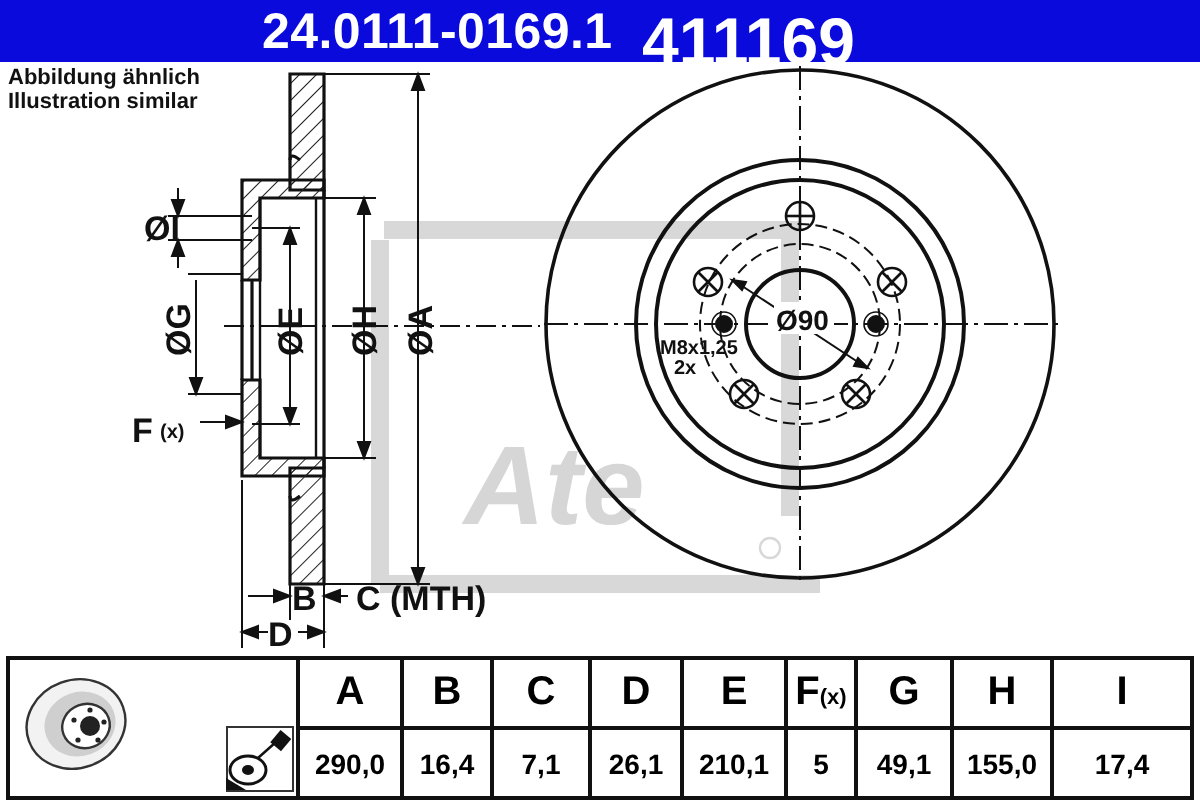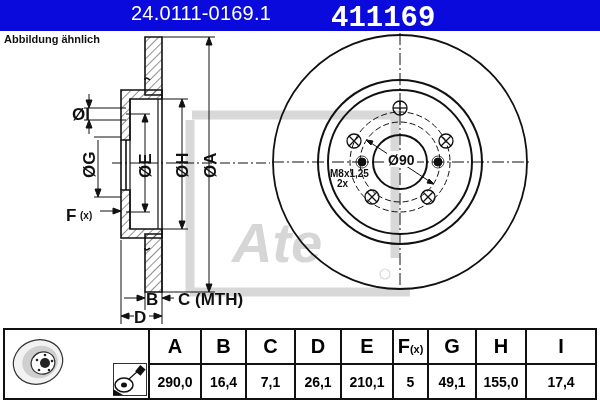--- a/index.html
+++ b/index.html
@@ -1,39 +1,40 @@
 <!DOCTYPE html>
 <html><head>
 <meta charset="utf-8">
 <style>
   html,body{margin:0;padding:0;background:#fff;}
   body{width:600px;height:400px;position:relative;overflow:hidden;font-family:"Liberation Sans",sans-serif;}
   .titlebar{position:absolute;left:0;top:0;width:600px;height:31px;background:#0a0adc;color:#fff;}
-  .titlebar .pn{position:absolute;left:131px;top:2px;font-size:20px;font-weight:normal;letter-spacing:0.2px;}
-  .titlebar .code{position:absolute;left:331px;top:2px;font-size:29px;font-weight:bold;font-family:Liberation Mono, monospace;}
+  .titlebar .pn{position:absolute;left:131px;top:2px;font-size:25px;font-weight:bold;letter-spacing:0.2px;}
+  .titlebar .code{position:absolute;left:321px;top:2px;font-size:33px;font-weight:bold;}
   .note{position:absolute;left:4px;top:33px;font-size:11px;font-weight:bold;line-height:12px;color:#111;}
   svg.drawing{position:absolute;left:0;top:31px;}
   .spec{position:absolute;left:3px;top:328px;width:594px;height:70px;border-collapse:collapse;}
   .spec td{border:2px solid #111;text-align:center;font-weight:bold;padding:0;}
   .spec .hdr td{font-size:20px;height:33px;}
   .spec .val td{font-size:14px;height:33px;}
   .spec .hdr td .sub{font-size:11px;font-weight:bold;}
   .imgcell{position:relative;}
   .imgcell svg{position:absolute;left:0;top:0;}
 </style>
 </head>
 <body>
 
 <div class="titlebar">
   <span class="pn">24.0111-0169.1</span>
   <span class="code">411169</span>
 </div>
 
 <div class="note">
   <div>Abbildung ähnlich</div>
+  <div>Illustration similar</div>
 </div>
 
 <svg class="drawing" width="600" height="297" viewBox="0 31 600 297">
   <defs>
     <pattern id="hatch" patternUnits="userSpaceOnUse" width="6" height="6" patternTransform="rotate(45)">
       <line x1="0" y1="0" x2="0" y2="6" stroke="#222" stroke-width="1"></line>
     </pattern>
   </defs>
 
   <g fill="none" stroke="#d8d8d8" stroke-width="9">

